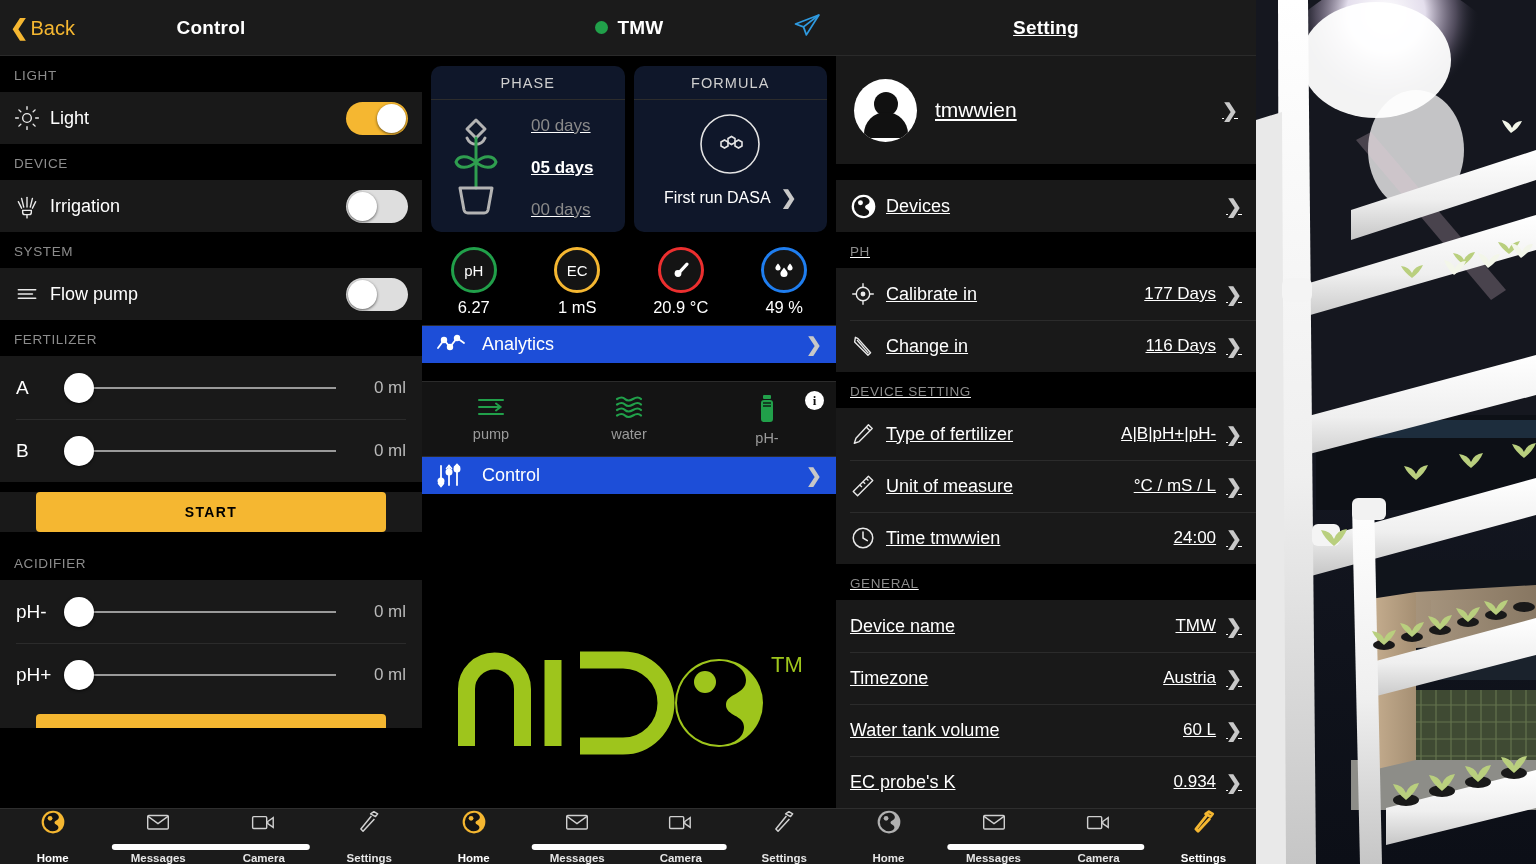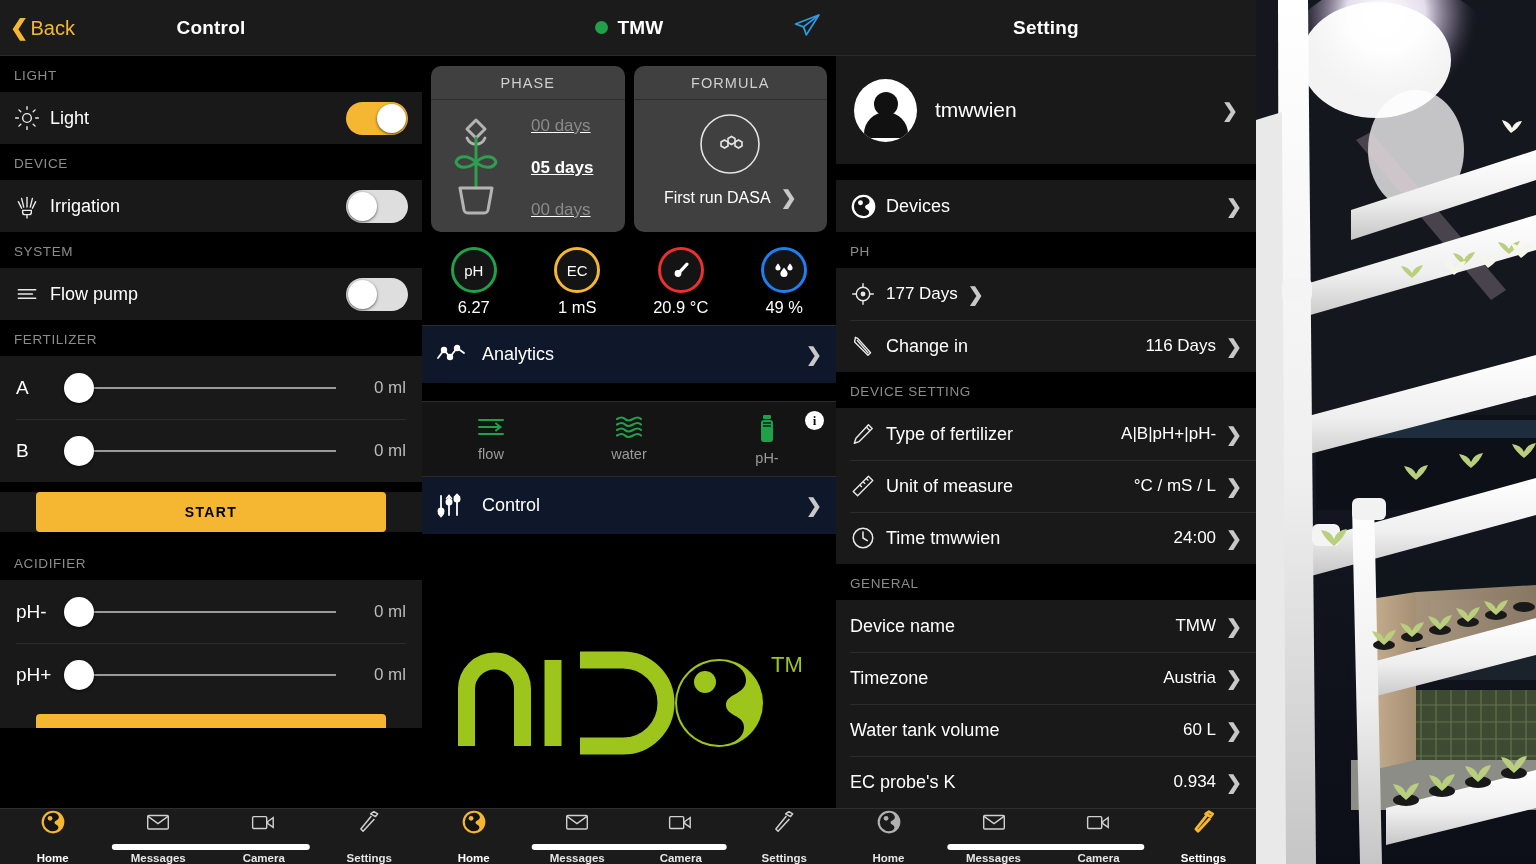--- a/index.html
+++ b/index.html
@@ -5,21 +5,21 @@
   * { margin:0; padding:0; box-sizing:border-box; }
   html,body { width:1536px; height:864px; background:#000; overflow:hidden; }
   body { font-family:"Liberation Sans", sans-serif; color:#fff; -webkit-font-smoothing:antialiased; }
 
   .screen { display:flex; width:1536px; height:864px; }
 
   
   .panel { position:relative; height:864px; background:#000; overflow:hidden; flex:0 0 auto; }
   .p1 { width:422px; }
   .p2 { width:414px; }
-  .p3 { width:420px; }
+  .p3 { width:420px;text-decoration:underline; }
   .p4 { width:280px; }
 
   .navbar { height:56px; background:#1b1b1b; display:flex; align-items:center;
             justify-content:center; position:relative; border-bottom:1px solid #2a2a2a; }
   .navbar .title { font-size:19px; font-weight:bold; letter-spacing:.2px; }
   .backbtn { position:absolute; left:10px; top:50%; transform:translateY(-50%);
              color:#F5B731; font-size:20px; display:flex; align-items:center; gap:2px; }
   .backbtn .chev { font-size:22px; font-weight:bold; line-height:1; }
 
   .sect-head { background:#000; color:#8c8c8c; font-size:13.5px; letter-spacing:.6px;
@@ -73,38 +73,38 @@
   .homeind { position:absolute; bottom:14px; left:50%; transform:translateX(-50%);
              width:47%; height:6px; background:#fff; border-radius:3px; }
 
   
   .p2 .navbar { background:#1b1b1b; }
   .p2 .navbar .title { display:flex; align-items:center; gap:10px; }
   .dot { width:13px; height:13px; border-radius:50%; background:#21a04a; display:inline-block; }
   .sendicon { position:absolute; right:14px; top:50%; transform:translateY(-50%); }
 
   .cards { display:flex; gap:9px; padding:10px 9px 7px 9px; }
-  .card { flex:1; background:#404040; border-radius:10px; overflow:hidden; }
+  .card { flex:1; background:#0f172a; border-radius:10px; overflow:hidden; }
   .card .chead { text-align:center; font-size:14.5px; color:#cfcfcf; letter-spacing:1.1px;
                  padding:9px 0 8px 0; border-bottom:1px solid #2c2c2c; }
   .phase-body { display:flex; align-items:flex-end; padding:10px 10px 12px 14px; gap:24px;text-decoration:underline; }
   .phase-days { display:flex; flex-direction:column; justify-content:space-between;
                 height:104px; font-size:17px; }
   .phase-days .d { color:#8a8a8a; }
   .phase-days .d.cur { color:#fff; font-weight:bold; }
   .formula-body { display:flex; flex-direction:column; align-items:center;
                   padding:12px 0 10px 0; gap:12px;justify-content:center; }
   .formula-link { font-size:16px; display:flex; align-items:center; gap:10px; }
 
   .sensors { display:flex; padding:8px 0 8px 0; }
   .sensor { flex:1; display:flex; flex-direction:column; align-items:center; gap:5px; }
   .sring { width:46px; height:46px; border-radius:50%; border:3px solid #21a04a;
            display:flex; align-items:center; justify-content:center; background:#141414; }
   .sval { font-size:16.5px; }
-  .listrow { background:#0f172a; display:flex; align-items:center; height:58px;
+  .listrow { background:#1d4ed8; display:flex; align-items:center; height:38px;
              padding:0 14px; position:relative; border-top:1px solid #2b2b2b; }
   .listrow .li { width:46px; flex:0 0 46px; display:flex; align-items:center; }
   .listrow .ll { flex:1; font-size:18px; }
 
   .statuses { display:flex; padding:12px 0 10px 0; background:#141414; position:relative;
               border-top:1px solid #2b2b2b; }
   .stat { flex:1; display:flex; flex-direction:column; align-items:center; gap:6px; }
   .stat .sn { font-size:14.5px; color:#9b9b9b; }
   .infobadge { position:absolute; right:12px; top:9px; width:19px; height:19px;
                border-radius:50%; background:#fff; color:#111; font-size:13px;
@@ -371,21 +371,21 @@
 
     <div class="statuses">
       <div class="infobadge">i</div>
       <div class="stat">
         <svg width="32" height="26" viewBox="0 0 32 26" fill="none" stroke="#21a04a" stroke-width="2" stroke-linecap="round">
           <line x1="4" y1="6" x2="28" y2="6"></line>
             <line x1="4" y1="13" x2="24" y2="13"></line>
             <path d="M21 9.5 25.5 13 21 16.5"></path>
             <line x1="4" y1="20" x2="28" y2="20"></line>
         </svg>
-        <span class="sn">flow</span>
+        <span class="sn">pump</span>
       </div>
       <div class="stat">
         <svg width="32" height="26" viewBox="0 0 32 26" fill="none" stroke="#21a04a" stroke-width="2.2" stroke-linecap="round">
           <path d="M4 5 q5 -3 8 0 t8 0 t8 0"></path>
             <path d="M4 10.5 q5 -3 8 0 t8 0 t8 0"></path>
           <path d="M4 16 q5 -3 8 0 t8 0 t8 0"></path>
             <path d="M4 21.5 q5 -3 8 0 t8 0 t8 0"></path>
         </svg>
         <span class="sn">water</span>
       </div>
@@ -501,20 +501,21 @@
       <span class="ico">
         <svg width="26" height="26" viewBox="0 0 24 24" fill="none" stroke="#e8e8e8" stroke-width="1.3" stroke-linecap="round">
           <circle cx="12" cy="12" r="6.2"></circle>
             <circle cx="12" cy="12" r="1.6" fill="#e8e8e8"></circle>
           <line x1="12" y1="2.5" x2="12" y2="6"></line>
             <line x1="12" y1="18" x2="12" y2="21.5"></line>
           <line x1="2.5" y1="12" x2="6" y2="12"></line>
             <line x1="18" y1="12" x2="21.5" y2="12"></line>
         </svg>
       </span>
+      <span class="lbl">Calibrate in</span>
       <span class="val">177 Days</span>
       <span class="chevr">❯</span>
     </div>
     <div class="row">
       <span class="ico">
         <svg width="26" height="26" viewBox="0 0 24 24" fill="none" stroke="#e8e8e8" stroke-width="1.3" stroke-linejoin="round">
           <path d="M5 4 l2.4 1.2 L19 18.2 l-2.4 2.3 L4.3 8.2z"></path>
             <line x1="6.5" y1="6.5" x2="17" y2="18.8"></line>
         </svg>
       </span>

